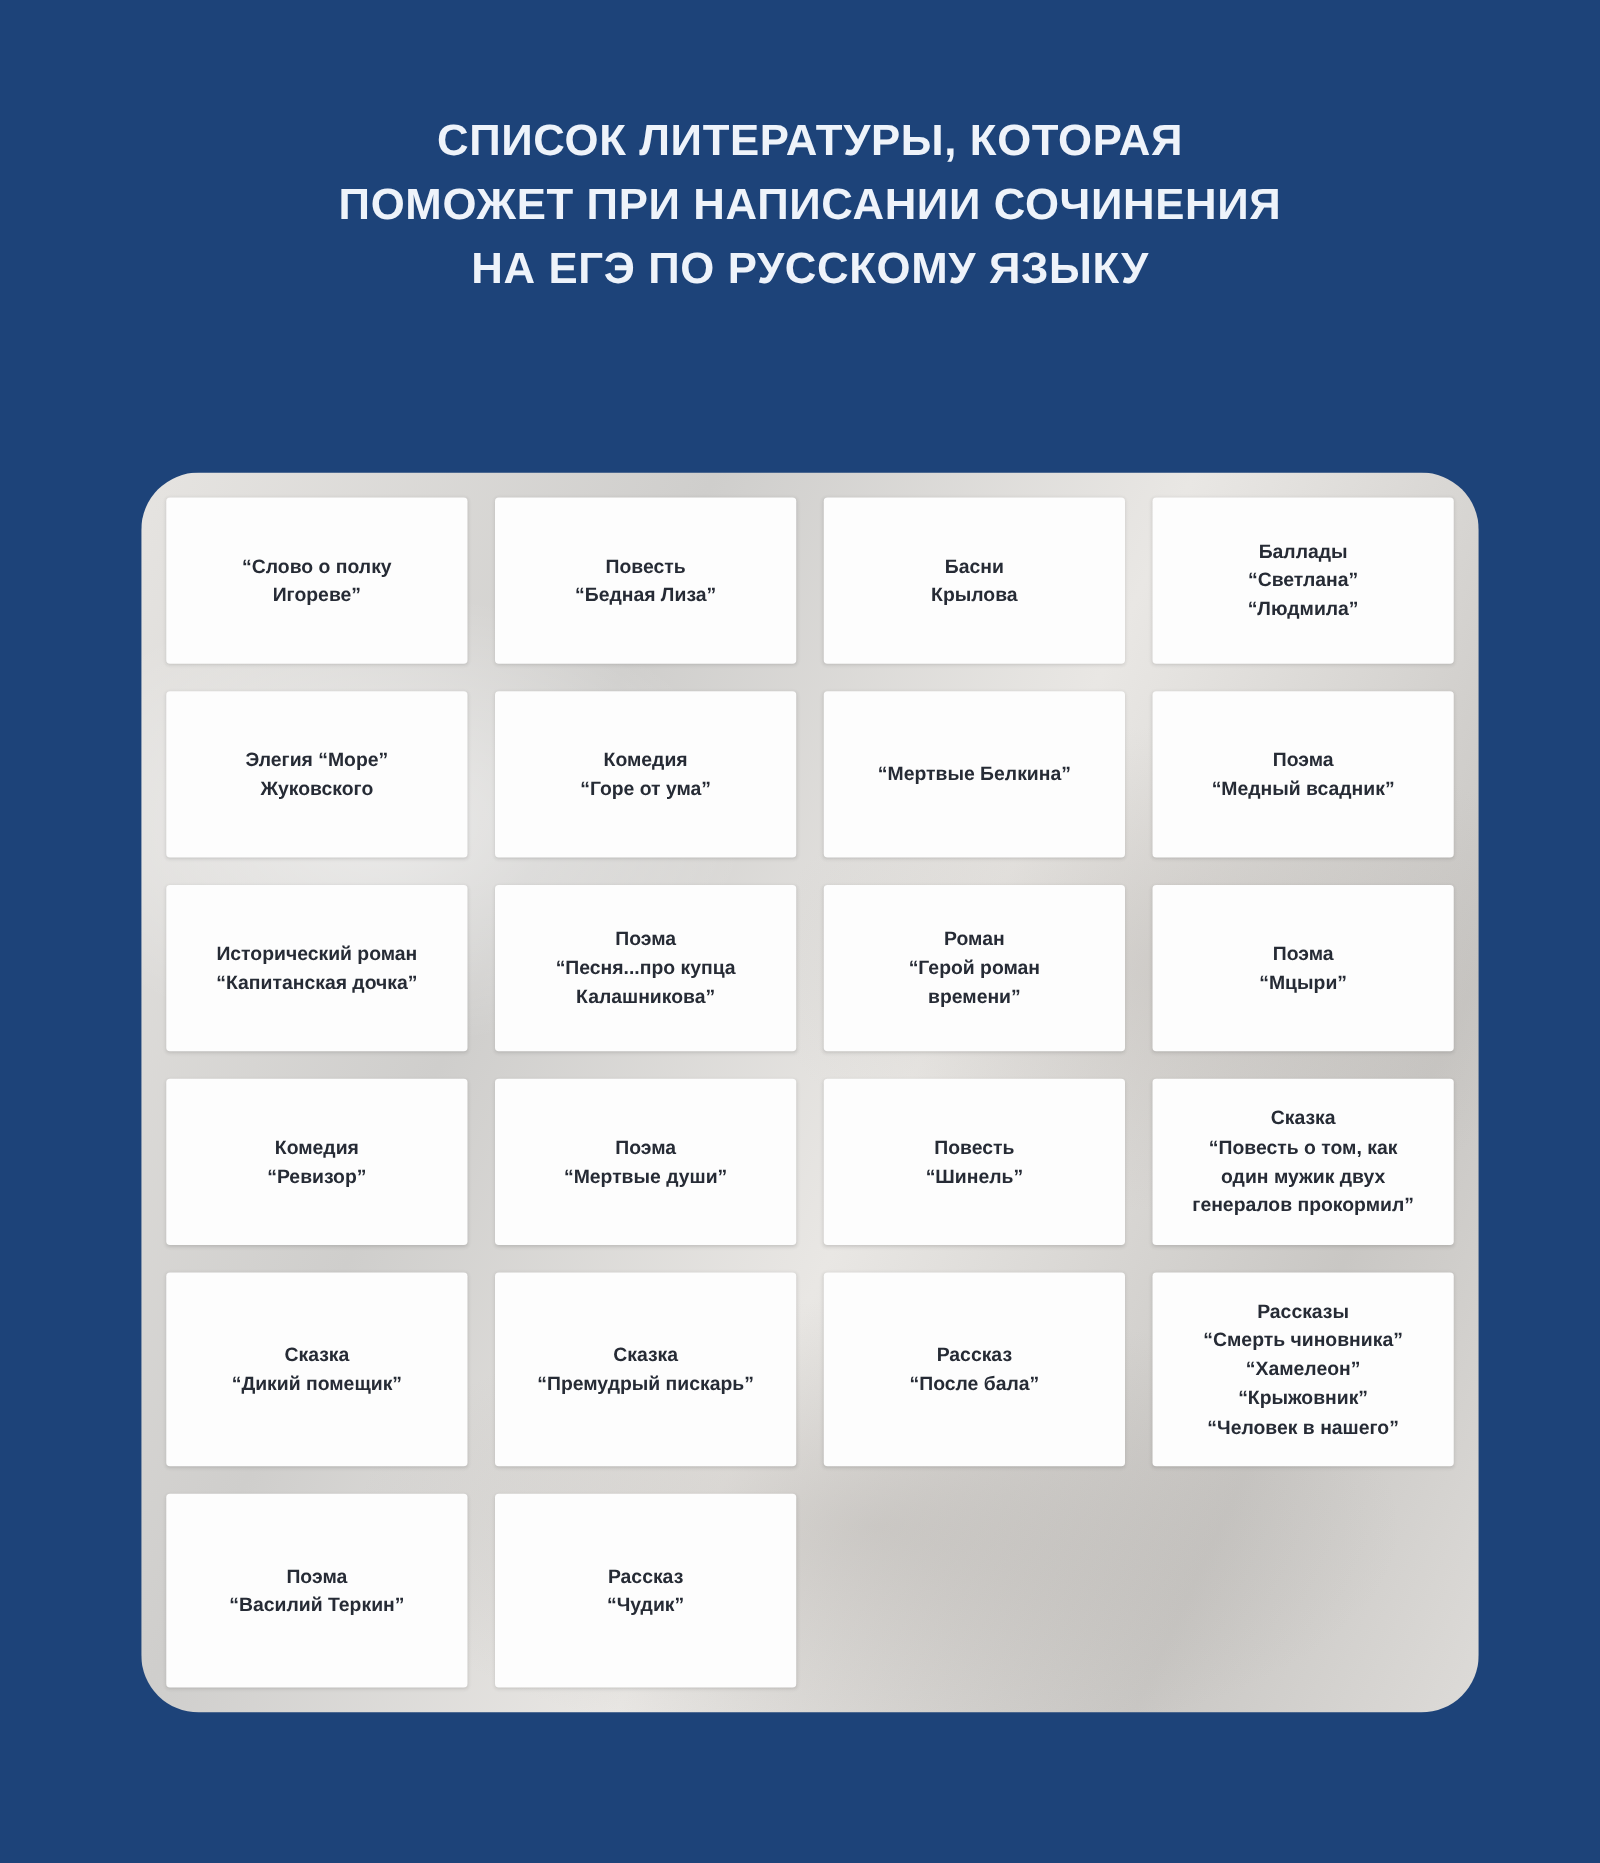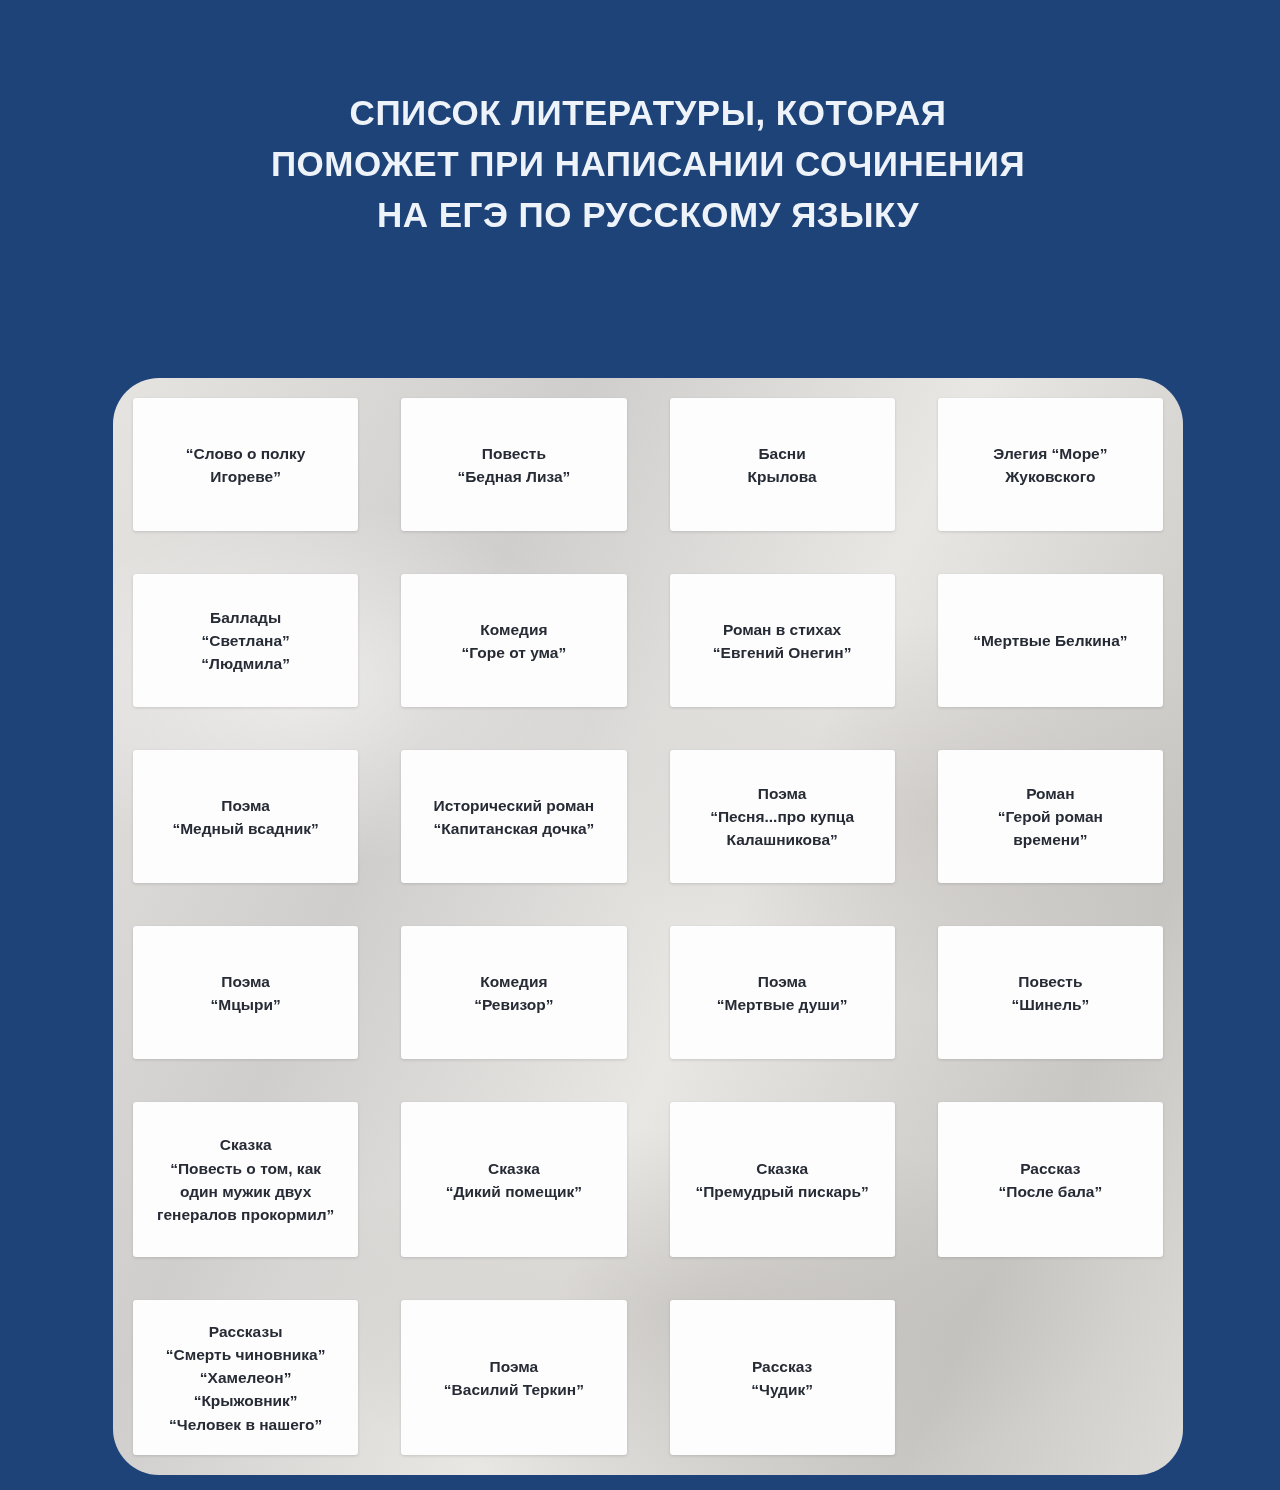--- a/index.html
+++ b/index.html
@@ -31,21 +31,21 @@
     border-radius:46px;
     padding:16px;
     background:
       radial-gradient(ellipse 420px 260px at 18% 28%, rgba(255,255,255,.55), transparent 70%),
       radial-gradient(ellipse 520px 300px at 78% 40%, rgba(170,165,160,.30), transparent 65%),
       radial-gradient(ellipse 600px 260px at 55% 85%, rgba(150,145,140,.28), transparent 70%),
       linear-gradient(115deg, #e6e4e1 0%, #cfcecc 30%, #e9e7e4 55%, #c9c7c4 82%, #dddbd8 100%);
     display:grid;
     grid-template-columns:repeat(4, 1fr);
     grid-template-rows:141px 141px 141px 141px 163px 163px;
-    gap:35px;
+    gap:14px;
   }
   .card{
     background:var(--card_bg);
     border-radius:3px;
     box-shadow:0 1px 3px rgba(60,60,60,.18);
     display:flex;
     align-items:center;
     justify-content:center;
     text-align:center;
     padding:8px 10px;
@@ -63,29 +63,27 @@
 ПОМОЖЕТ ПРИ НАПИСАНИИ СОЧИНЕНИЯ
 НА ЕГЭ ПО РУССКОМУ ЯЗЫКУ</h1>
 
 <div class="panel">
   <div class="card">“Слово о полку
 Игореве”</div>
   <div class="card">Повесть
 “Бедная Лиза”</div>
   <div class="card">Басни
 Крылова</div>
-  <div class="card">Элегия “Море”
-Жуковского</div>
   <div class="card">Баллады
 “Светлана”
 “Людмила”</div>
+  <div class="card">Элегия “Море”
+Жуковского</div>
   <div class="card">Комедия
 “Горе от ума”</div>
-  <div class="card">Роман в стихах
-“Евгений Онегин”</div>
   <div class="card">“Мертвые Белкина”</div>
   <div class="card">Поэма
 “Медный всадник”</div>
   <div class="card">Исторический роман
 “Капитанская дочка”</div>
   <div class="card">Поэма
 “Песня...про купца
 Калашникова”</div>
   <div class="card">Роман
 “Герой роман

